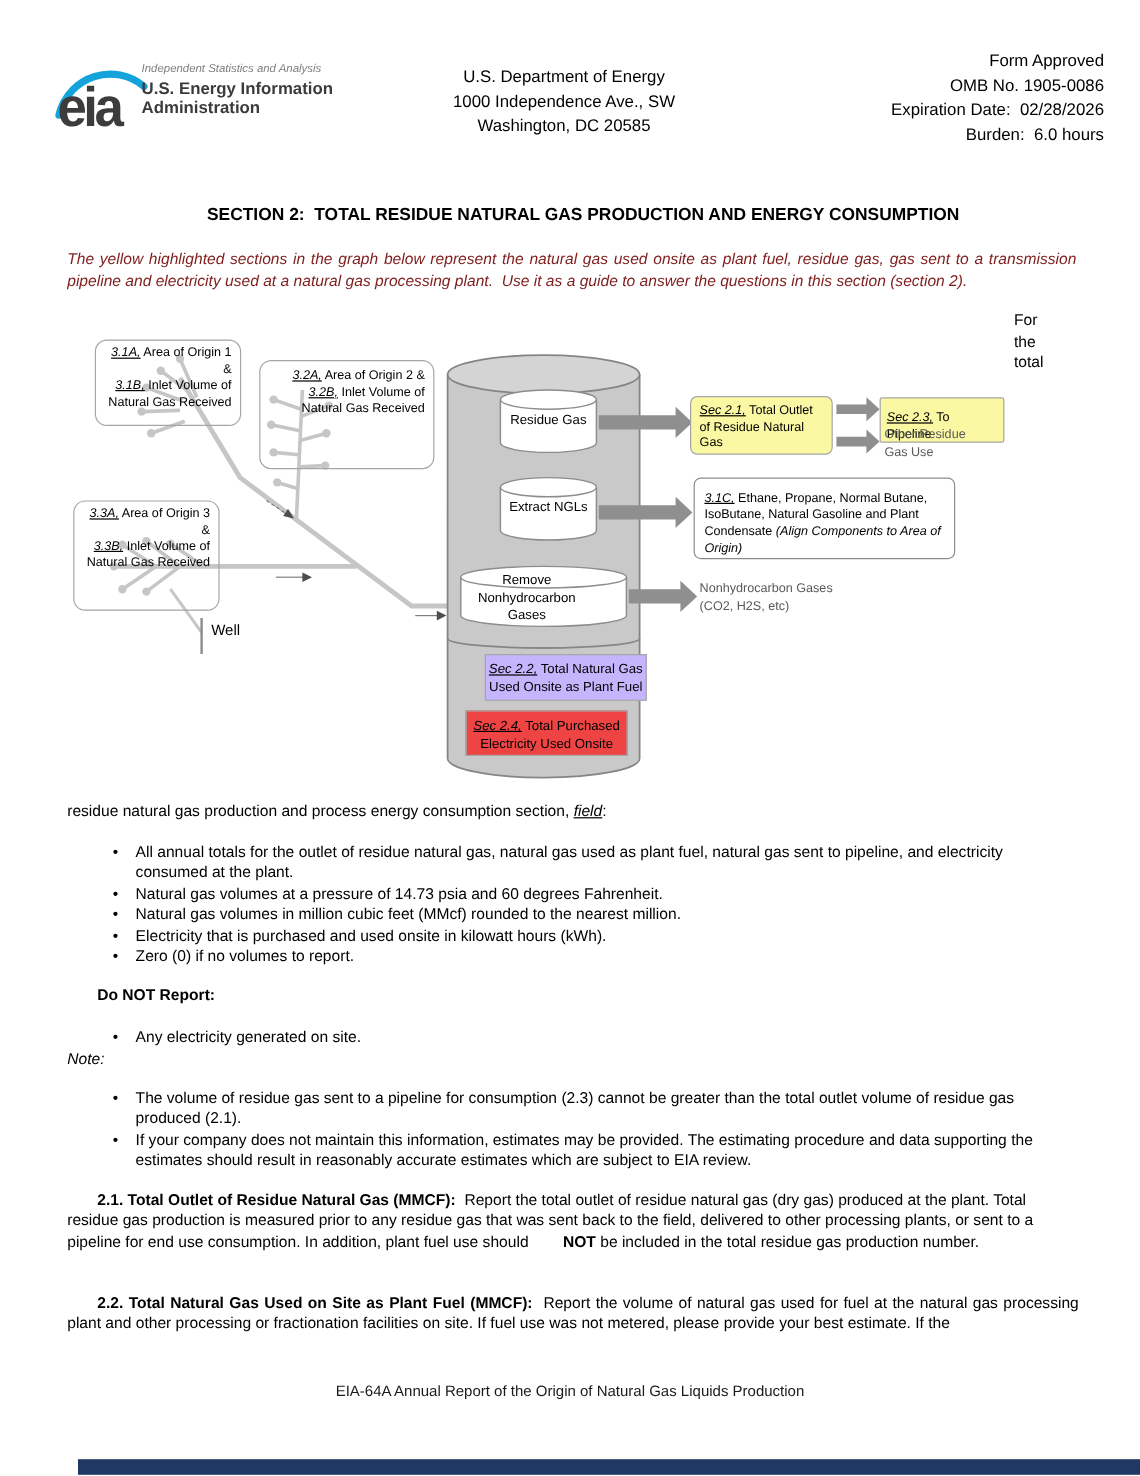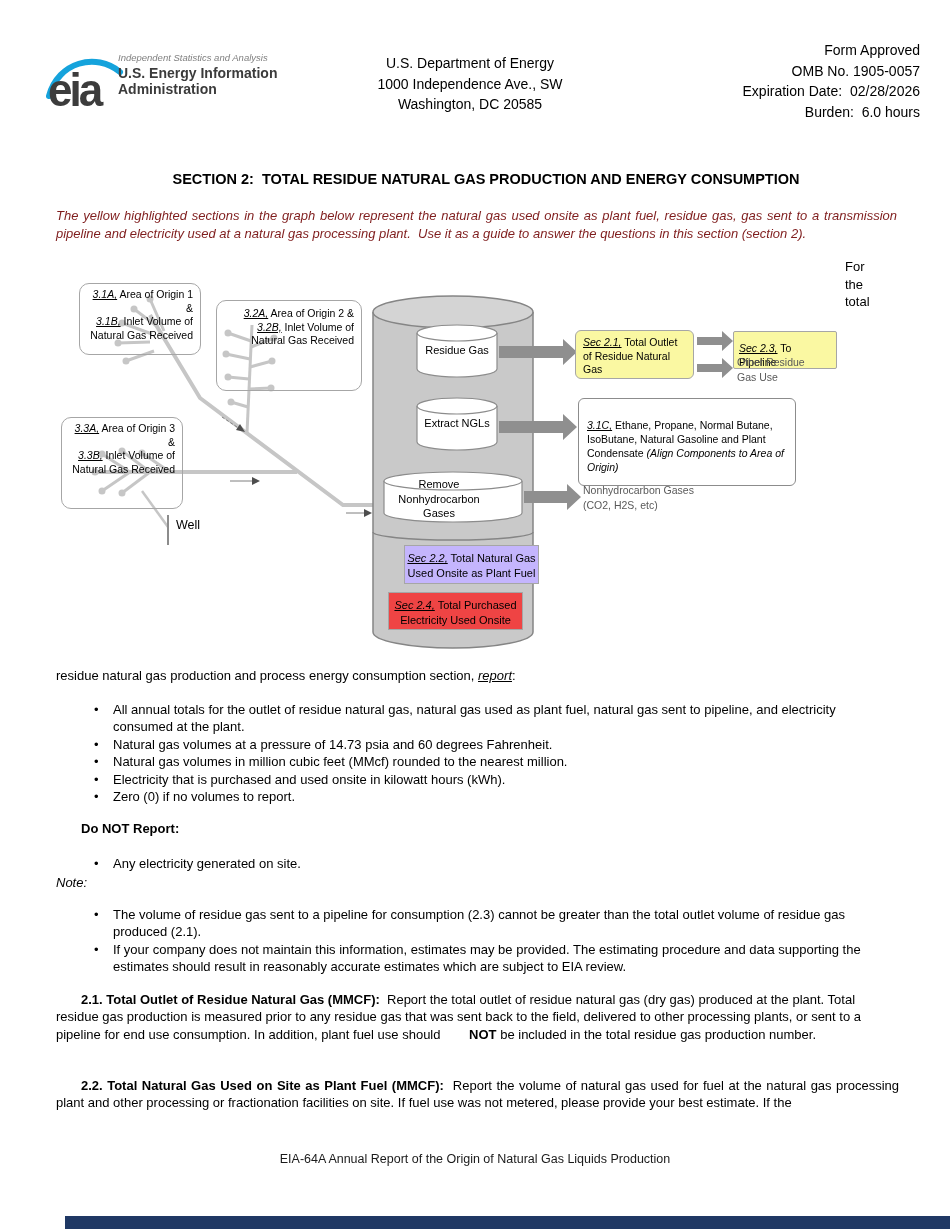--- a/index.html
+++ b/index.html
@@ -31,21 +31,21 @@
   .just{text-align:justify;}
   
   .diagram{position:absolute;left:0;top:255px;width:950px;height:406px;}
   .diagram svg{position:absolute;left:0;top:0;}
   .dg{position:absolute;z-index:2;font-size:10.5px;line-height:13.5px;color:#000;}
   .org-box{border:1px solid #a6a6a6;border-radius:10px;text-align:right;padding:4px 7px;background:transparent;}
   .ybox{background:#faf8a2;border:1px solid #a6a6a6;}
   .cyl-label{text-align:center;font-size:11px;}
   .gray-label{color:#595959;line-height:14.5px;}
   .wrap-col{font-size:13px;line-height:17.5px;color:#000;}
-  .plain-box{border:1px solid #8c8c8c;border-radius:6px;background:#fff;padding:19px 8px;line-height:14px;}
+  .plain-box{border:1px solid #8c8c8c;border-radius:6px;background:#fff;padding:9px 8px;line-height:14px;}
   
   .footer-text{position:absolute;left:0;top:1152px;width:950px;text-align:center;font-size:12.5px;color:#1a1a1a;}
   .footer-bar{position:absolute;left:65px;top:1216px;width:885px;height:13px;}
 </style>
 </head>
 <body>
 
 <div class="page">
 
   <div class="logo">
@@ -63,21 +63,21 @@
   </div>
 
   <div class="hdr-center">
     <div>U.S. Department of Energy</div>
     <div>1000 Independence Ave., SW</div>
     <div>Washington, DC 20585</div>
   </div>
 
   <div class="hdr-right">
     <div>Form Approved</div>
-    <div>OMB No. 1905-0057</div>
+    <div>OMB No. 1905-0086</div>
     <div>Expiration Date: &nbsp;02/28/2026</div>
     <div>Burden: &nbsp;6.0 hours</div>
   </div>
 
   <div class="sec-title">SECTION 2: &nbsp;TOTAL RESIDUE NATURAL GAS PRODUCTION AND ENERGY CONSUMPTION</div>
   <div class="intro">The yellow highlighted sections in the graph below represent the natural gas used onsite as plant fuel, residue gas, gas sent to a transmission pipeline and electricity used at a natural gas processing plant. &nbsp;Use it as a guide to answer the questions in this section (section 2).</div>
 
   <div class="diagram">
     <svg width="950" height="406" viewBox="0 0 950 406">
 
@@ -218,21 +218,21 @@
 
     <div class="dg ybox cyl-label" style="left: 404px; top: 290px; width: 133px; height: 32px; padding-top: 5px; line-height: 15px; background: #c4b5fd;">
       <span class="iu">Sec 2.2,</span><span> Total Natural Gas Used Onsite as Plant Fuel</span>
     </div>
     <div class="dg ybox cyl-label" style="left: 388px; top: 337px; width: 133px; height: 31px; padding-top: 5px; line-height: 15px; background: #ef4444;">
       <span class="iu">Sec 2.4,</span><span> Total Purchased Electricity Used Onsite</span>
     </div>
   </div>
 
   <div class="body-block" style="top:667px;">
-    <span>residue natural gas production and process energy consumption section, </span><span class="iu">report</span><span>:</span>
+    <span>residue natural gas production and process energy consumption section, </span><span class="iu">field</span><span>:</span>
   </div>
 
   <ul class="blist body-block" style="top:701px;">
     <li>All annual totals for the outlet of residue natural gas, natural gas used as plant fuel, natural gas sent to pipeline, and electricity consumed at the plant.</li>
     <li>Natural gas volumes at a pressure of 14.73 psia and 60 degrees Fahrenheit.</li>
     <li>Natural gas volumes in million cubic feet (MMcf) rounded to the nearest million.</li>
     <li>Electricity that is purchased and used onsite in kilowatt hours (kWh).</li>
     <li>Zero (0) if no volumes to report.</li>
   </ul>
 

